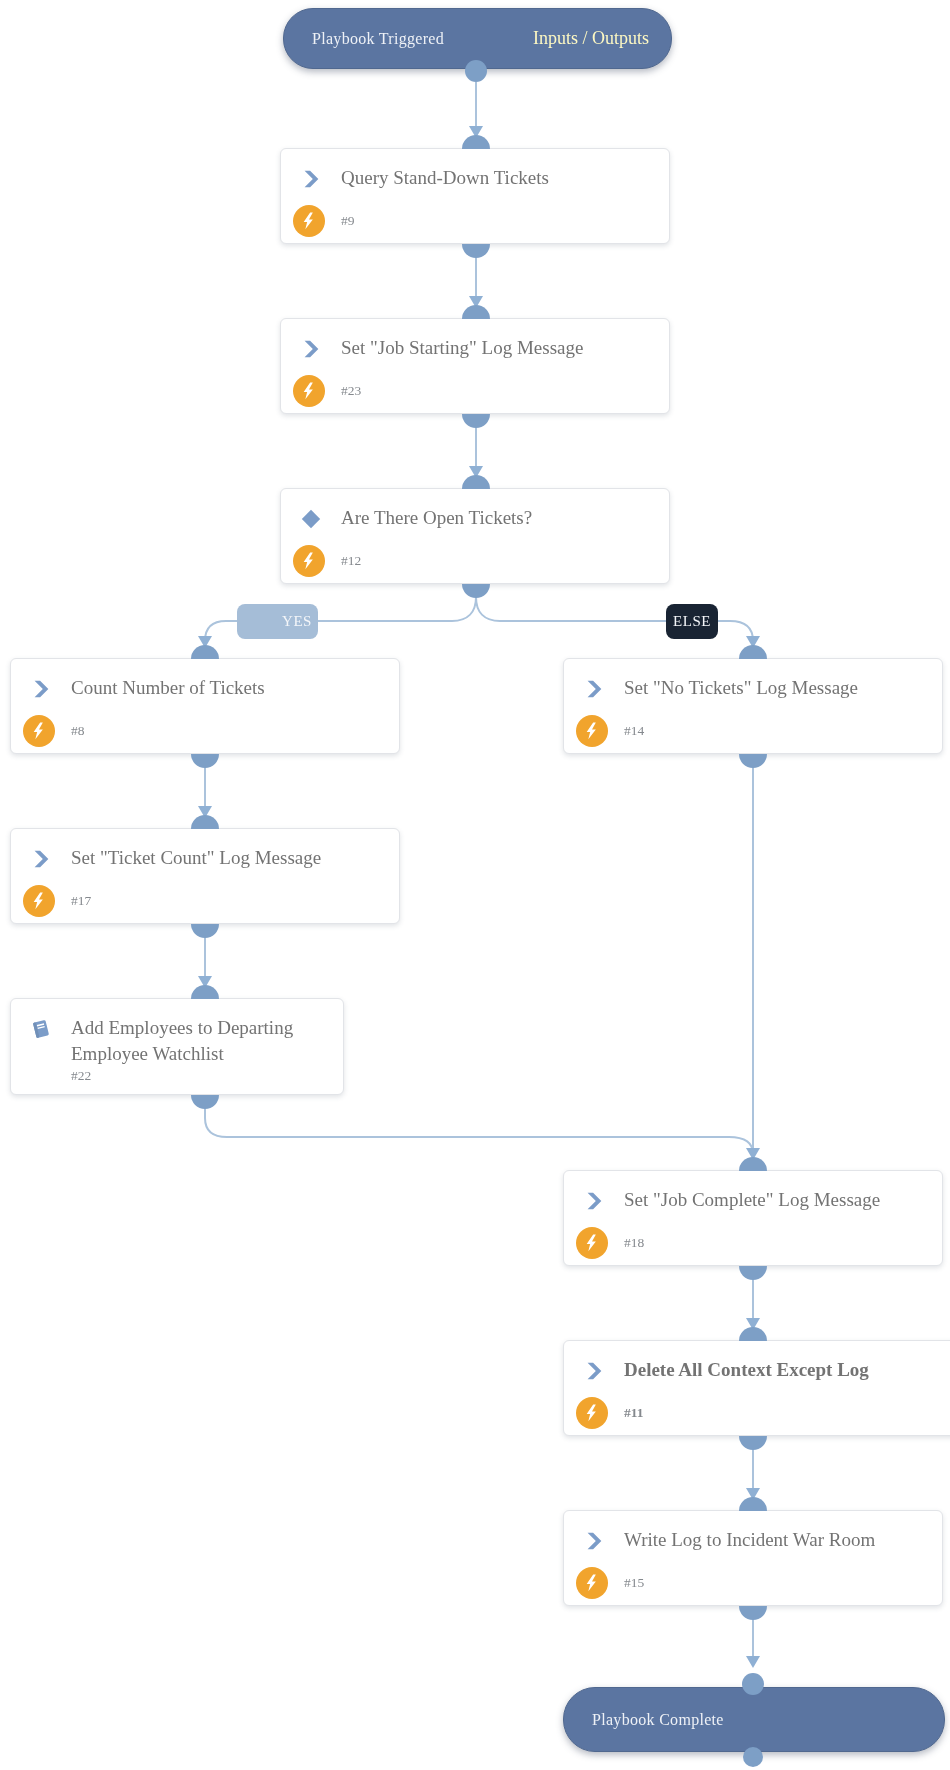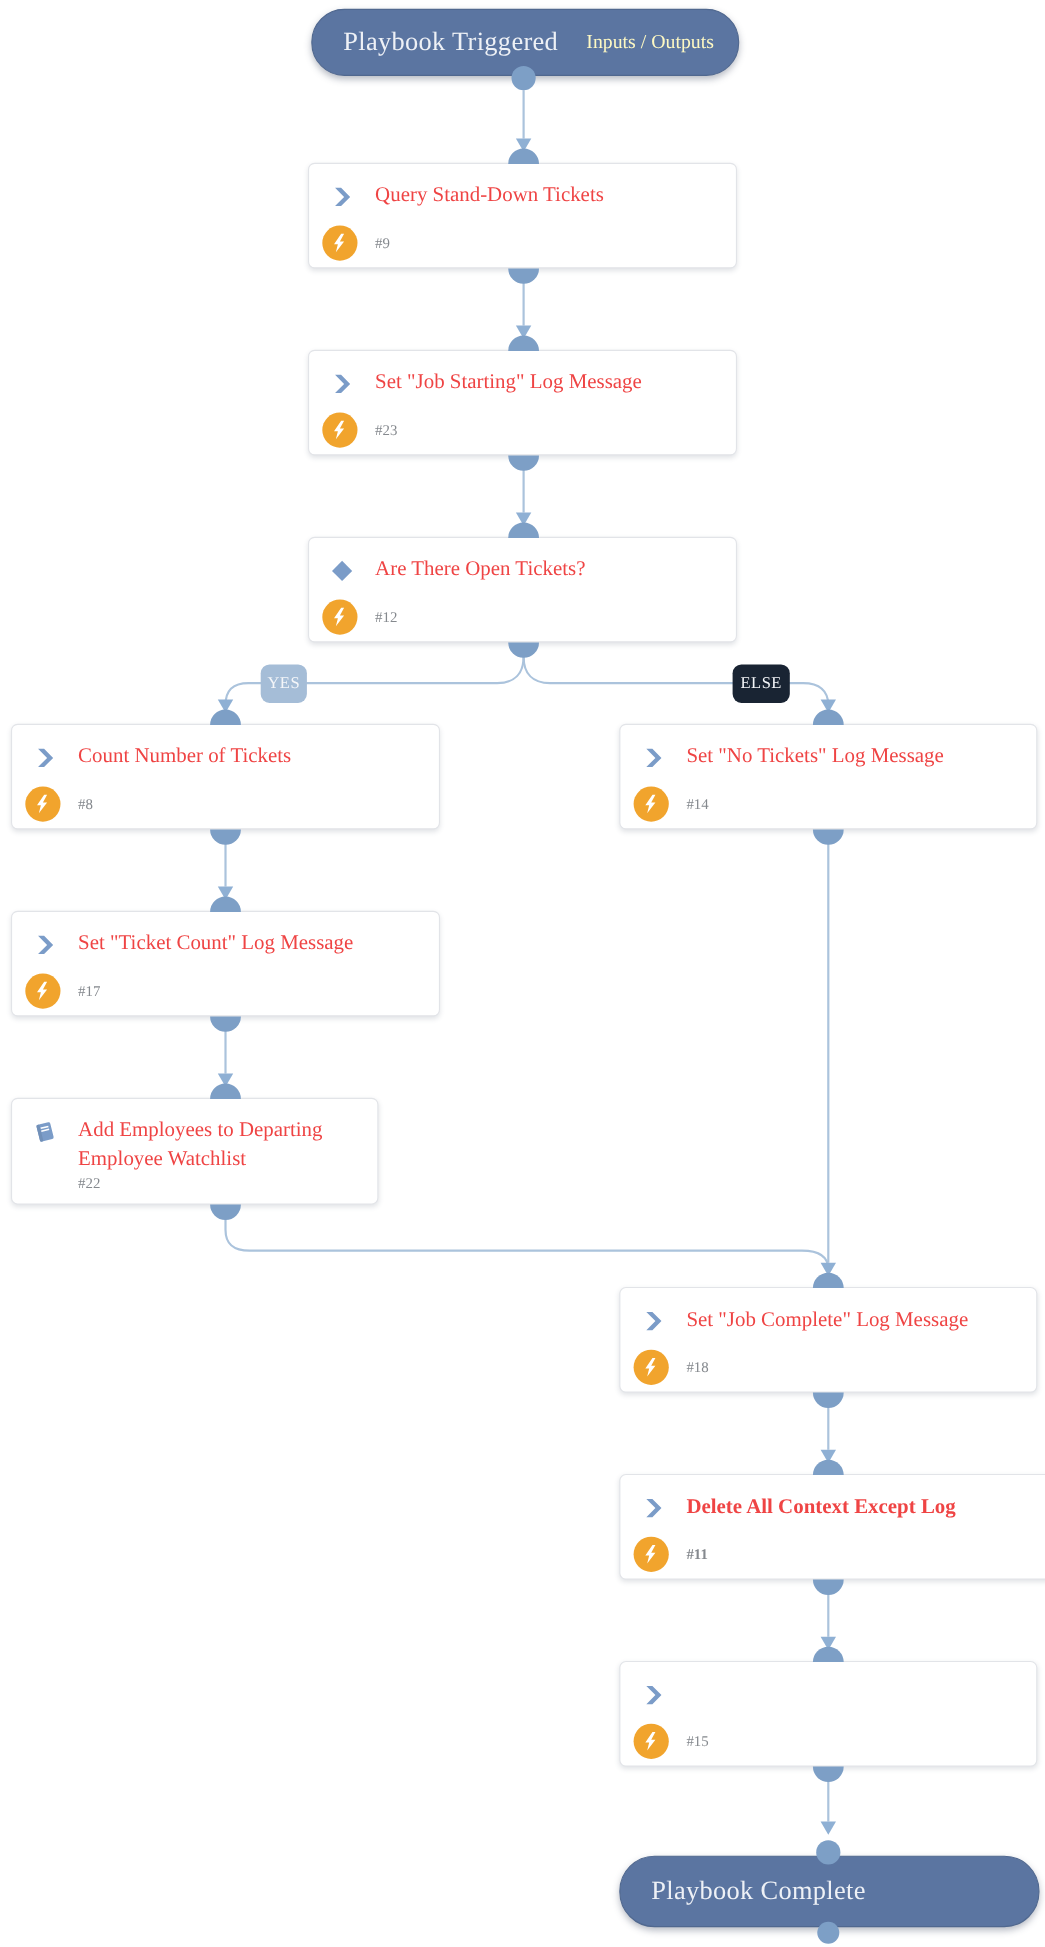--- a/index.html
+++ b/index.html
@@ -10,32 +10,32 @@
   #edges{position:absolute;left:0;top:0;z-index:3;pointer-events:none;}
   #edges path.line{fill:none;stroke:var(--line,#abc3dc);stroke-width:2;}
   #edges path.arrow{fill:var(--arrow,#8fb0d4);stroke:none;}
   #edges path.port,#edges circle.port{fill:var(--port,#7d9fc6);stroke:none;}
 
   .pill{
     position:absolute;z-index:2;background:var(--pill,#5b75a1);
     border:1px solid #50688f;box-shadow:0 3px 7px rgba(45,58,82,.35);
     display:flex;align-items:center;cursor:pointer;
   }
-  .pill .pill-title{color:#eef1f6;font-size:24px;margin-left:28px;letter-spacing:.3px;}
+  .pill .pill-title{color:#eef1f6;font-size:16px;margin-left:28px;letter-spacing:.3px;}
   .pill .pill-sub{position:absolute;right:22px;color:#fef9c3;font-size:18px;}
 
   .card{
     position:absolute;z-index:2;background:#fff;border:1px solid #e2e4e8;border-radius:6px;
     box-shadow:0 2px 5px rgba(70,80,100,.16);cursor:pointer;box-sizing:border-box;
   }
   .card .node-icon{position:absolute;left:19px;top:19px;width:22px;height:22px;color:var(--icon,#7b9cc8);}
   .card .node-icon svg{width:22px;height:22px;display:block;}
   .card .title{
     position:absolute;left:60px;top:16px;right:14px;
-    font-size:19px;line-height:1.35;color:#ef4444;
+    font-size:19px;line-height:1.35;color:#737373;
   }
   .card .body{position:absolute;left:12px;top:55px;height:34px;display:flex;align-items:center;gap:16px;}
   .card.no-badge .body{left:60px;top:60px;}
   .card .badge{
     width:32px;height:32px;border-radius:50%;background:var(--orange,#f1a42d);
     display:flex;align-items:center;justify-content:center;flex:0 0 auto;
   }
   .card .badge svg{width:20px;height:20px;display:block;}
   .card .num{font-size:13.5px;color:#85898e;}
 
@@ -107,21 +107,21 @@
 
   <div class="pill" style="left:283px;top:8px;width:387px;height:59px;border-radius:30px;">
     <span class="pill-title">Playbook Triggered</span>
     <span class="pill-sub">Inputs / Outputs</span>
   </div>
 
   <div class="pill" style="left:563px;top:1687px;width:380px;height:63px;border-radius:32px;">
     <span class="pill-title">Playbook Complete</span>
   </div>
 
-  <div class="branch-label yes" style="left:237px;top:604px;width:42px;height:35px;">YES</div>
+  <div class="branch-label yes" style="left:237px;top:604px;width:42px;height:35px;padding-left:39px;">YES</div>
   <div class="branch-label else" style="left:666px;top:604px;width:52px;height:35px;">ELSE</div>
 
   <div id="nodes">
       <div class="card" style="left: 280px; top: 148px; width: 390px; height: 96px;">
       <span class="node-icon">
           <svg viewBox="0 0 24 24">
             <path d="M5 3 H11 L20 12 L11 21 H5 L14 12 Z" fill="currentColor"></path>
           </svg>
         </span>
       <div class="title">Query Stand-Down Tickets</div>
@@ -261,20 +261,21 @@
           </span>
         <span class="num">#11</span>
       </div>
     </div>
       <div class="card" style="left: 563px; top: 1510px; width: 380px; height: 96px;">
       <span class="node-icon">
           <svg viewBox="0 0 24 24">
             <path d="M5 3 H11 L20 12 L11 21 H5 L14 12 Z" fill="currentColor"></path>
           </svg>
         </span>
+      <div class="title">Write Log to Incident War Room</div>
       <div class="body">
         <span class="badge">
             <svg viewBox="0 0 24 24">
               <path d="M13.4 1.8 L5.6 13.2 h4.2 L7.6 22 l9-11.8 h-4.6 L16.6 1.8 Z" fill="#ffffff"></path>
             </svg>
           </span>
         <span class="num">#15</span>
       </div>
     </div>
     </div>

